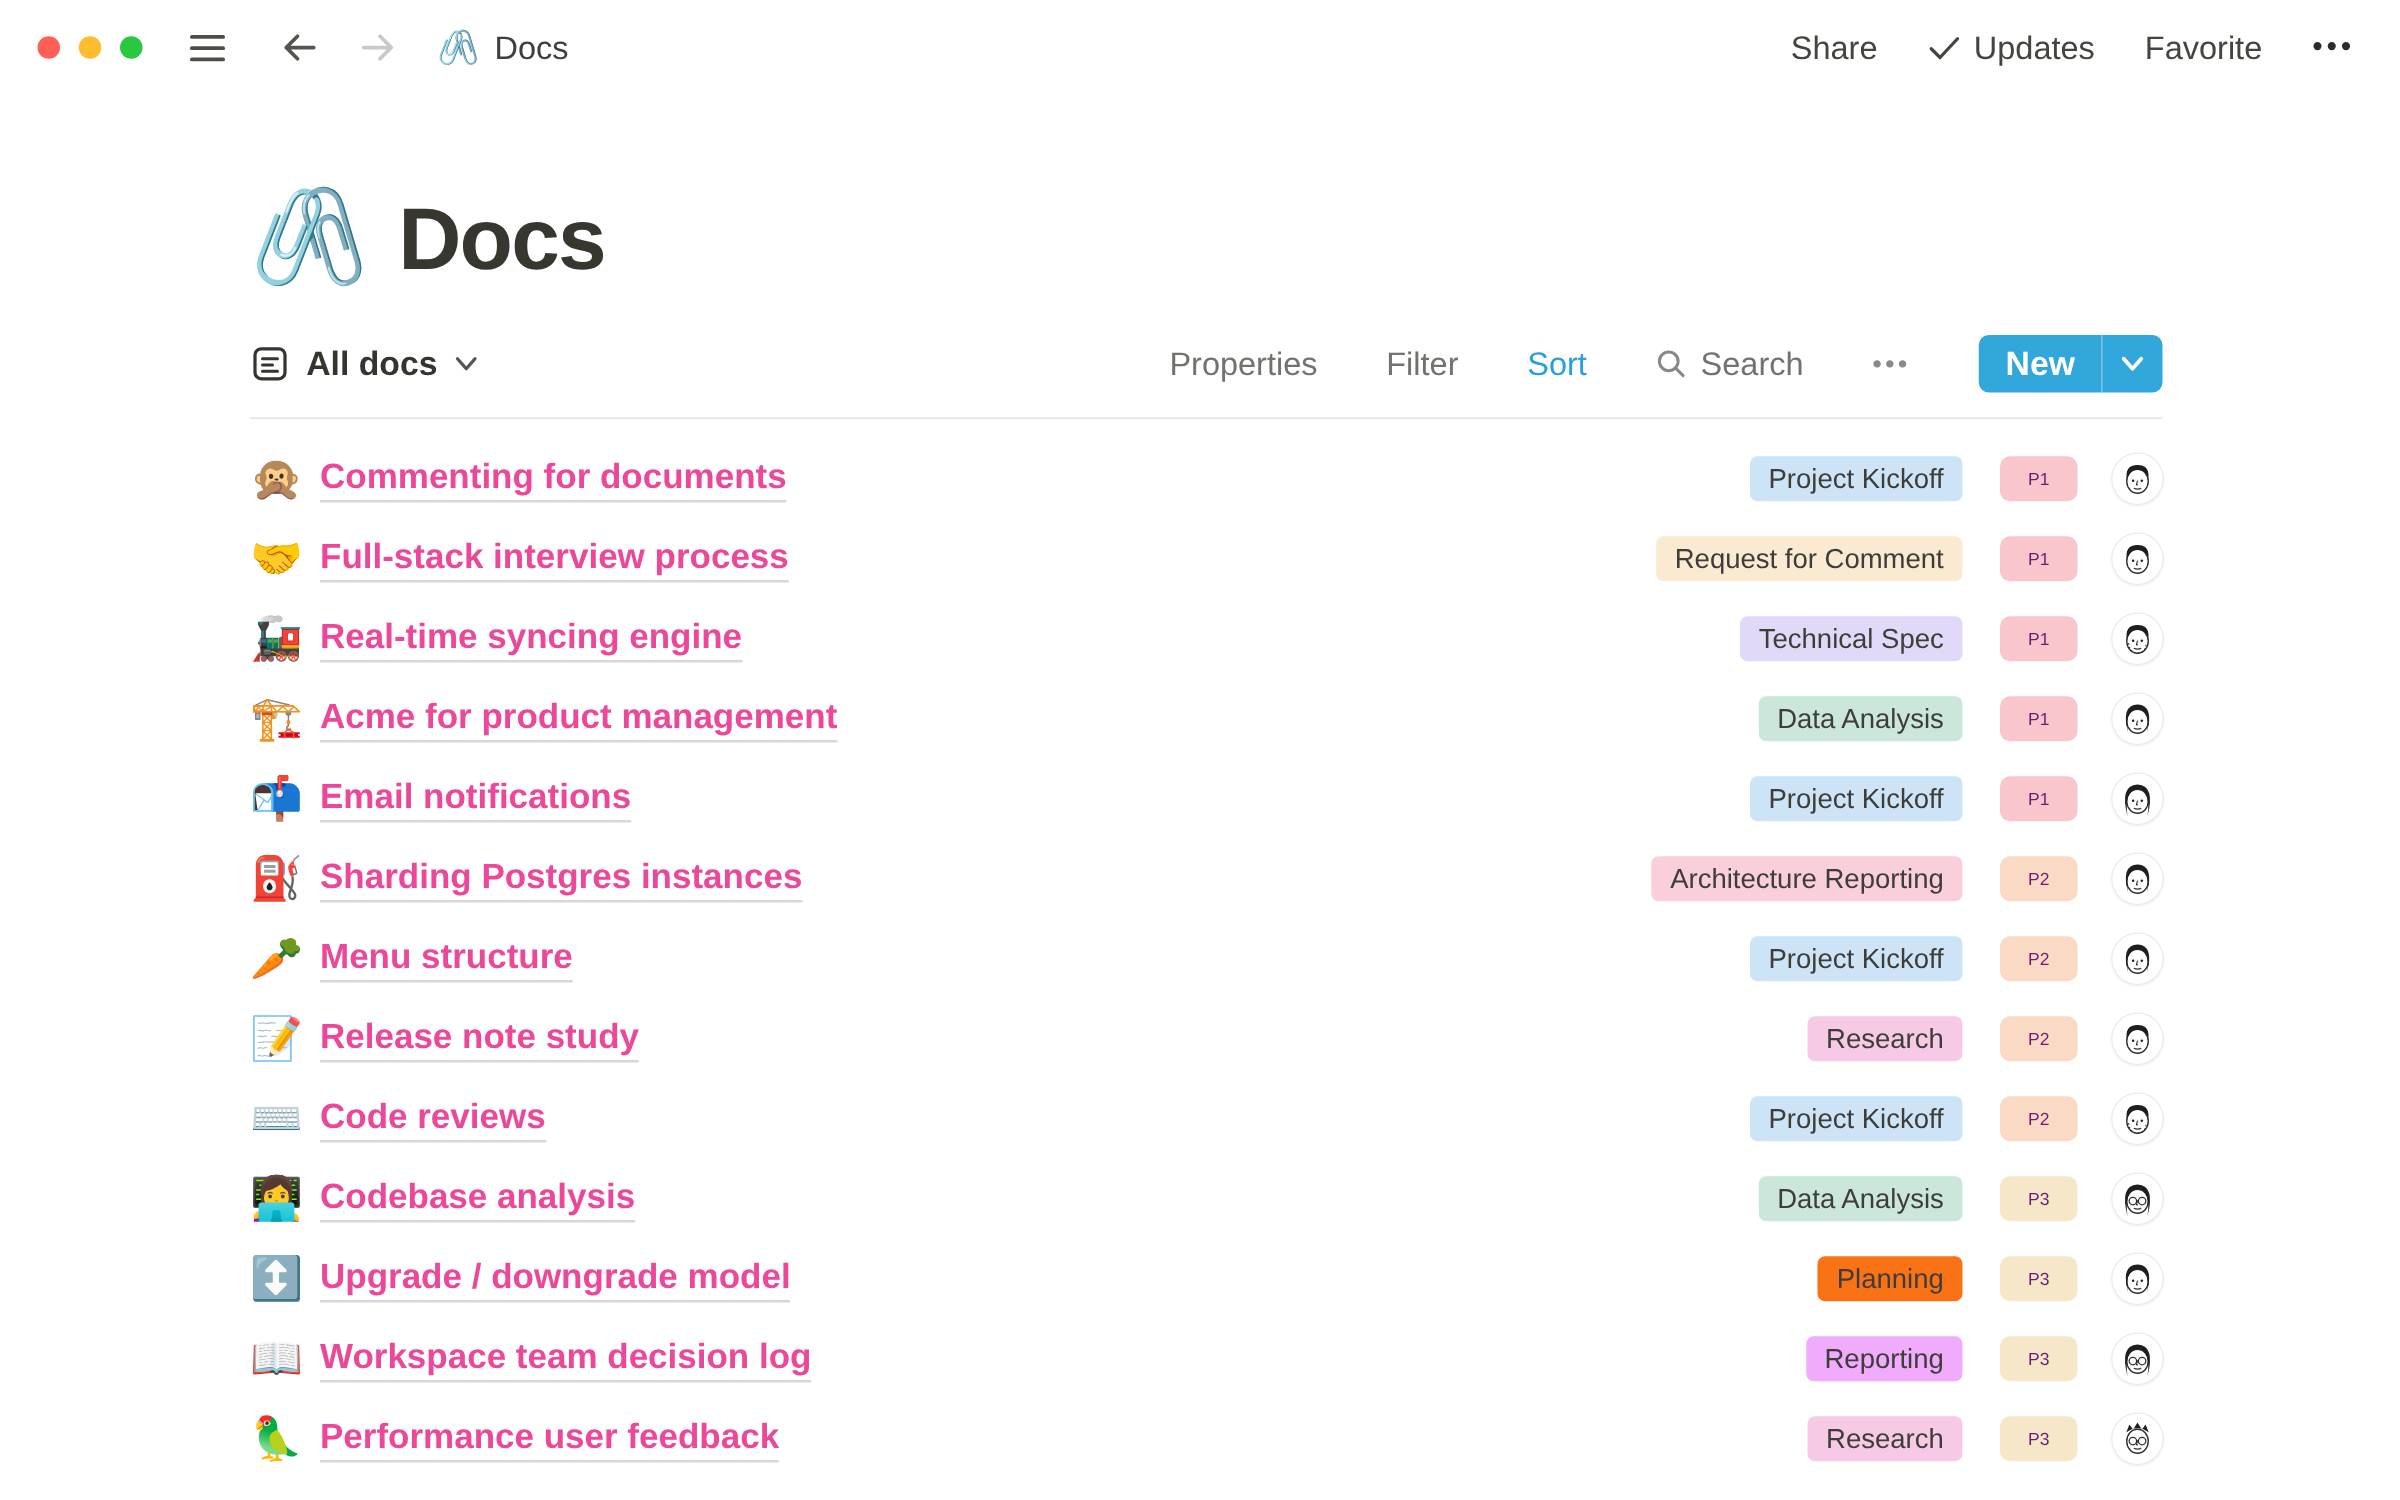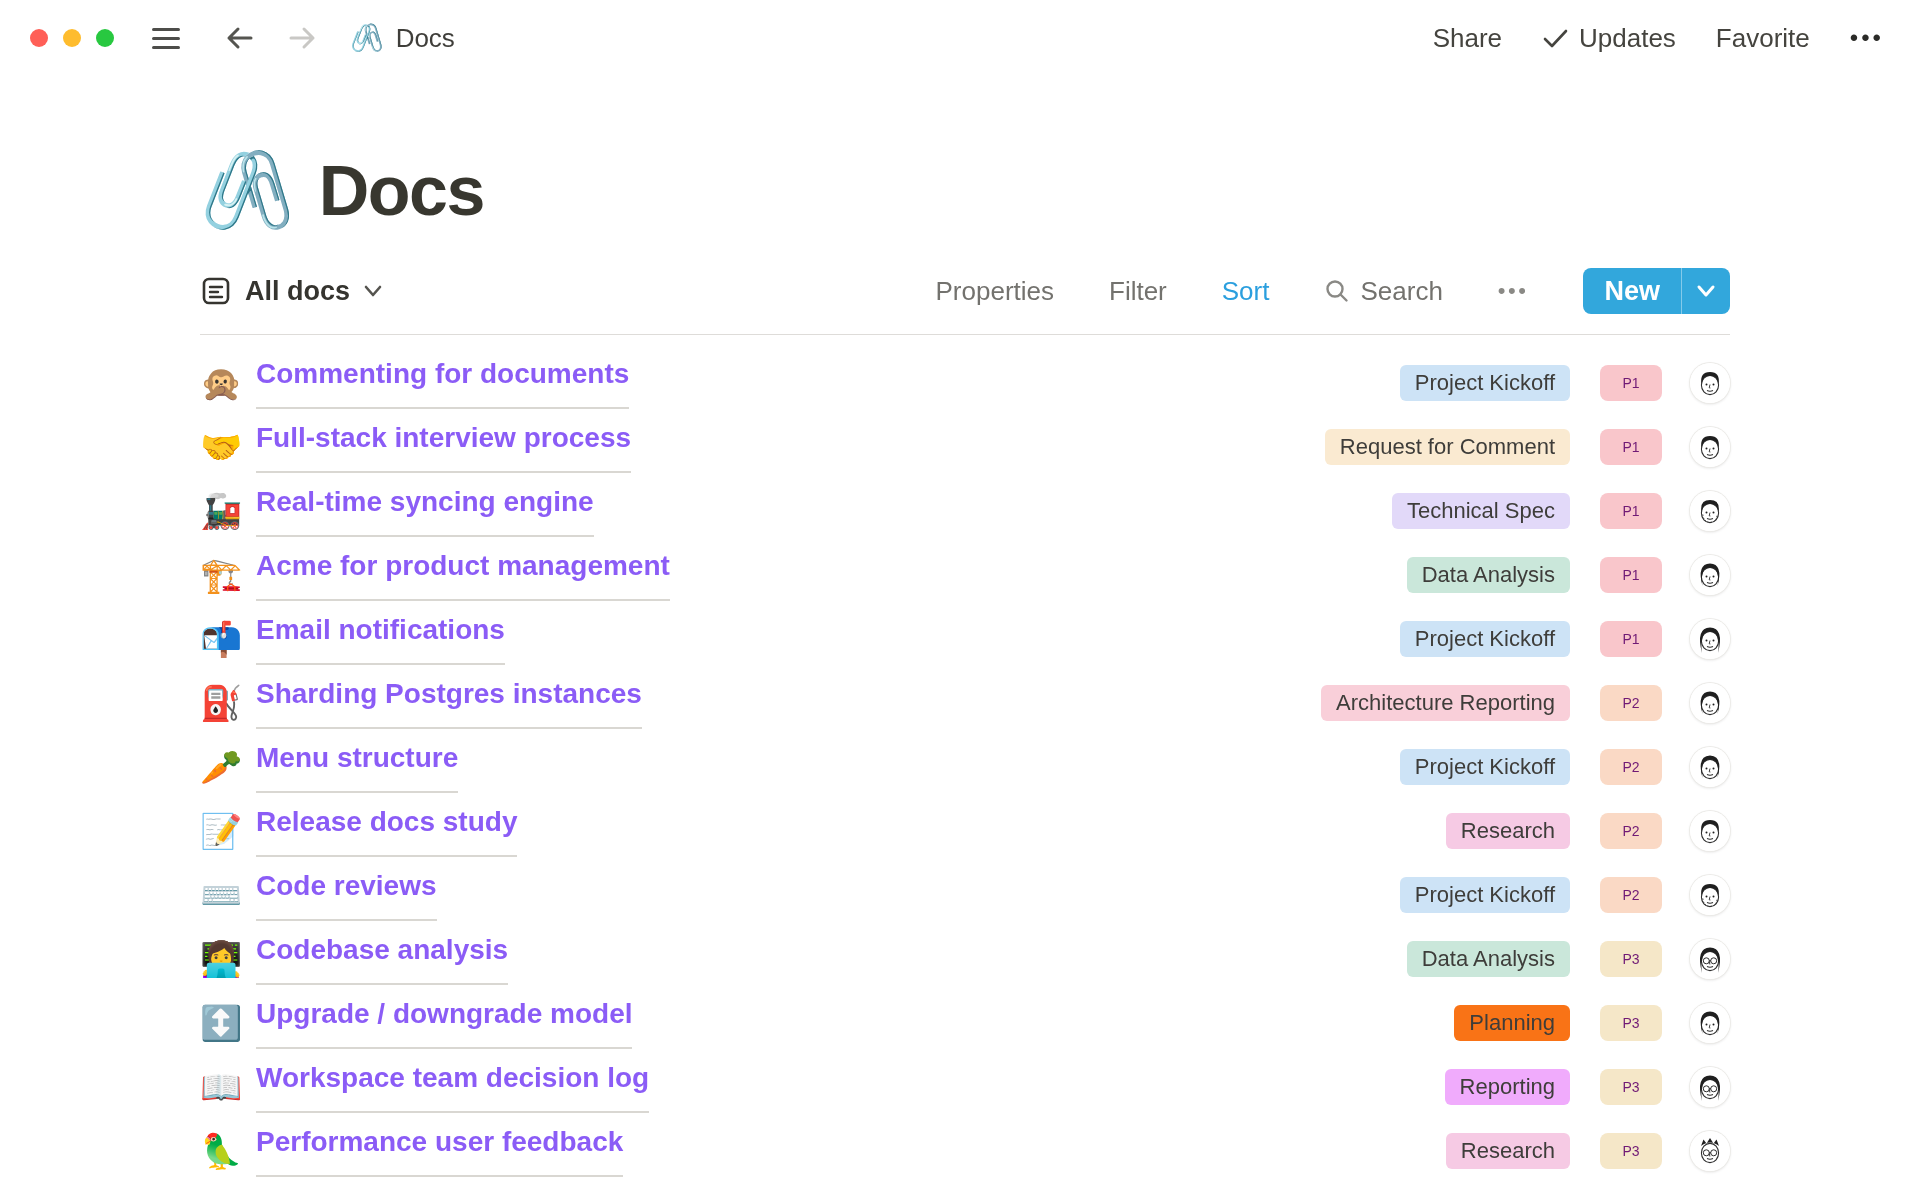--- a/index.html
+++ b/index.html
@@ -36,22 +36,22 @@
   .vr-dots{font-size:22px;letter-spacing:2.5px;color:#8a8985;}
   .new-btn{display:flex;align-items:stretch;height:46px;border-radius:8px;overflow:hidden;background:var(--accent);color:#fff;cursor:pointer;}
   .new-main{display:flex;align-items:center;padding:0 21px;font-size:27px;font-weight:700;}
   .new-sep{width:1px;background:rgba(255,255,255,.4);}
   .new-caret{display:flex;align-items:center;padding:0 14px;}
   .rule{height:1px;background:var(--divider);margin-top:20px;}
   
   .doc-list{padding-top:16px;}
   .row{display:flex;align-items:center;height:64px;}
   .row-icon{width:46px;font-size:34px;line-height:1;flex:none;text-align:left;}
-  .row-title{font-size:28px;font-weight:600;color:#8b5cf6;text-decoration:none;
-             border-bottom:2px solid var(--underline);padding-bottom:17px;margin-left:10px;cursor:pointer;}
+  .row-title{font-size:28px;font-weight:600;color:#ec4899;text-decoration:none;
+             border-bottom:2px solid var(--underline);padding-bottom:3px;margin-left:10px;cursor:pointer;}
   .spacer{flex:1;}
   .tag{height:36px;border-radius:6px;padding:0 15px;display:flex;align-items:center;
        font-size:22px;color:#3e3d3a;margin-right:30px;white-space:nowrap;cursor:default;}
   .prio{width:62px;height:36px;border-radius:8px;display:flex;align-items:center;justify-content:center;
         font-size:14px;color:#701a75;margin-right:28px;cursor:default;}
   .avatar{width:40px;height:40px;border-radius:50%;background:#fff;flex:none;
           box-shadow:0 0 0 1px #ecebe8,0 1px 3px rgba(0,0,0,.14);cursor:pointer;}
   .avatar svg{display:block;border-radius:50%;}
   svg.ic{display:block;}
 </style>
@@ -269,21 +269,21 @@
             <circle cx="16.5" cy="21.5" r="1" fill="#1f1f1f"></circle>
             <circle cx="23.5" cy="21.5" r="1" fill="#1f1f1f"></circle>
             <path d="M20 21.5 L19.2 24.8 L20.4 25" fill="none" stroke="#2e2e2e" stroke-width="0.9"></path>
             <path d="M17 27.6 Q20 29 23 27.6" fill="none" stroke="#2e2e2e" stroke-width="1.1"></path>
           </svg>
         </span>
   </div>
 
   <div class="row">
     <span class="row-icon">📝</span>
-    <a class="row-title">Release docs study</a>
+    <a class="row-title">Release note study</a>
     <span class="spacer"></span>
     <span class="tag" style="background: rgb(246, 202, 228);">Research</span>
     <span class="prio" style="background: rgb(250, 217, 197);">P2</span>
     <span class="avatar">
           <svg viewBox="0 0 40 40" width="40" height="40">
             <circle cx="20" cy="20" r="20" fill="#fff"></circle>
             <ellipse cx="20" cy="22" rx="8.6" ry="9.6" fill="#fff" stroke="#2e2e2e" stroke-width="1.1"></ellipse>
             <path d="M11.5 21 Q9.5 9 20 9 Q30.5 9 28.5 21 Q27 12.5 20 12.8 Q13 12.5 11.5 21 Z" fill="#1f1f1f"></path>
             <circle cx="16.5" cy="21.5" r="1" fill="#1f1f1f"></circle>
             <circle cx="23.5" cy="21.5" r="1" fill="#1f1f1f"></circle>

